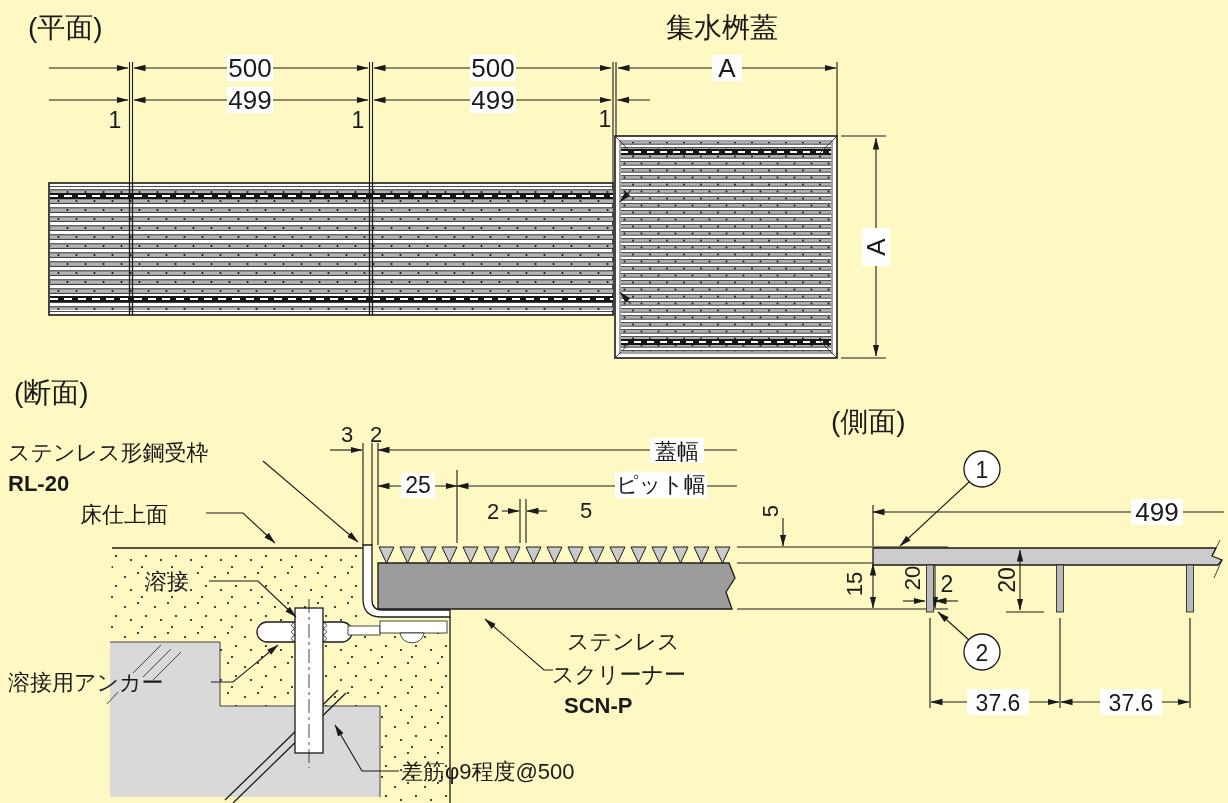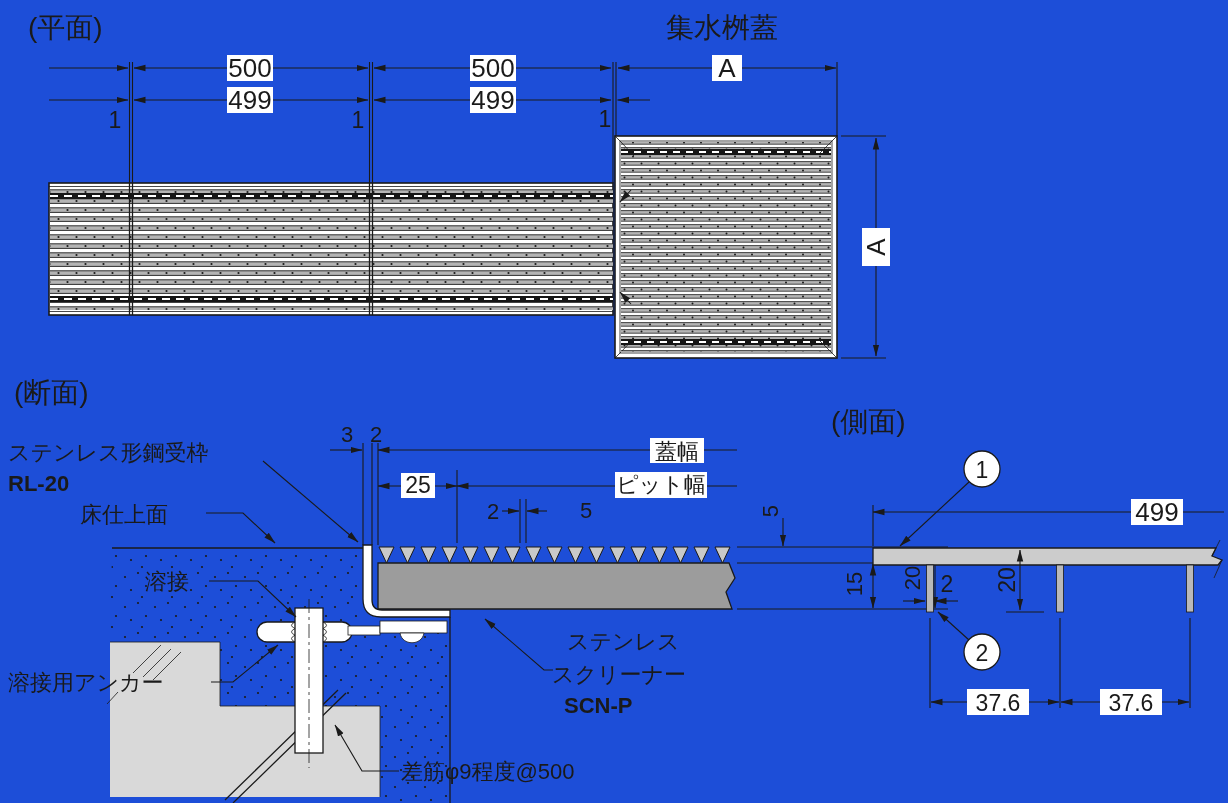--- a/index.html
+++ b/index.html
@@ -1,16 +1,16 @@
 <!DOCTYPE html>
 <html style="--c-line: #1a1a1a; --c-bar: #b4b4b4; --c-screener: #9c9c9c; --c-teeth: #c9c9c9; --c-concrete_old: #d9d9d9; --c-plate: #cccccc; --c-leg: #b9b9b9;"><head>
 <meta charset="utf-8">
 <style>
   html,body{margin:0;padding:0;background:#fff;}
-  #stage{width:1228px;height:803px;position:relative;background:#1d4ed8;}
+  #stage{width:1228px;height:803px;position:relative;background:#fef9c3;}
   svg{display:block;}
   text{font-family:"Liberation Sans","DejaVu Sans",sans-serif;fill:var(--c-line,#1a1a1a);}
   .t28{font-size:28px;} .t26{font-size:26px;} .t24{font-size:23px;} .t22{font-size:22px;}
   .b{font-weight:bold;} .mid{text-anchor:middle;}
   .ln{stroke:var(--c-line,#1a1a1a);fill:none;stroke-width:1.3;}
   .ln2{stroke-width:1.6;}
   .thin{stroke-width:0.8;}
   .dim{stroke:var(--c-line,#1a1a1a);fill:none;stroke-width:1.1;}
   .bg{fill:#fff;}
   .wfill{fill:#fff;}

